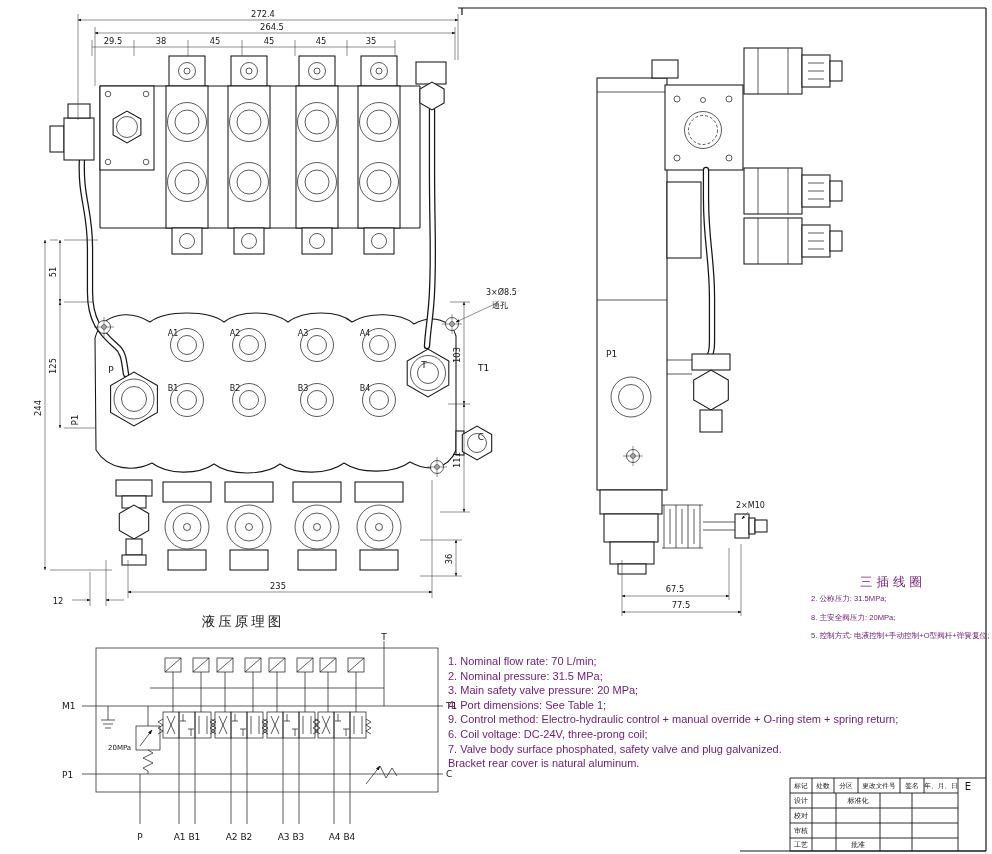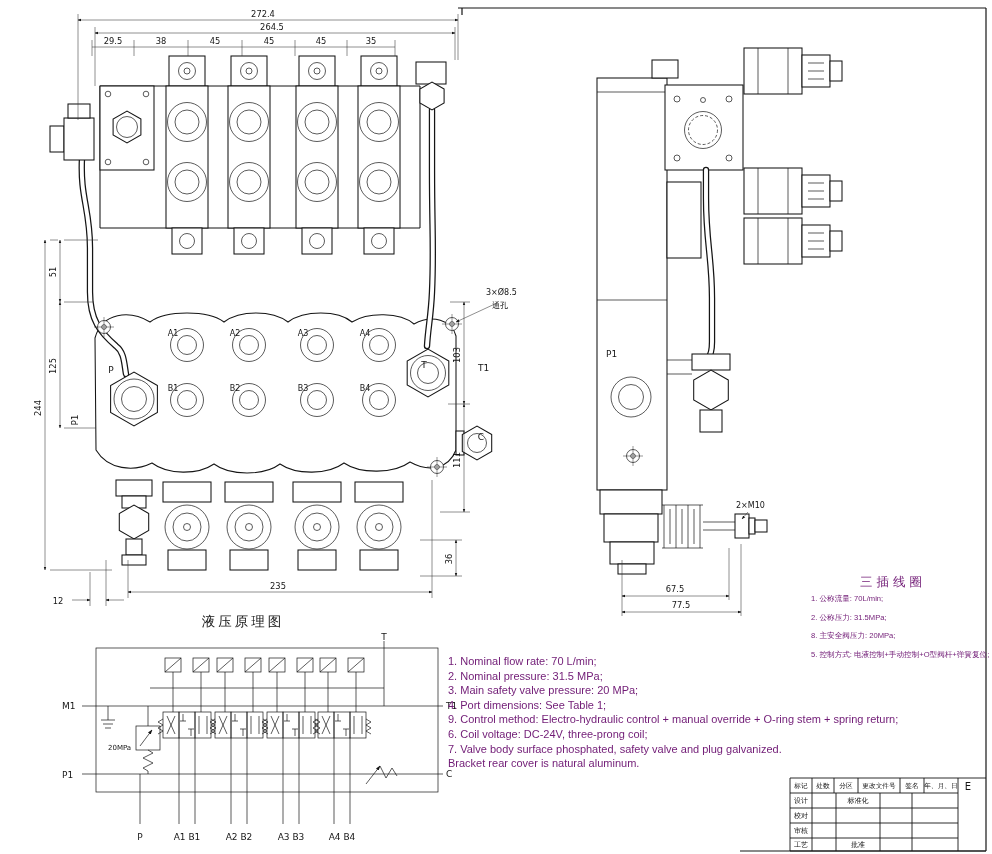--- a/index.html
+++ b/index.html
@@ -416,19 +416,18 @@
   <div>3. Main safety valve pressure: 20 MPa;</div>
   <div>4. Port dimensions: See Table 1;</div>
   <div>9. Control method: Electro-hydraulic control + manual override + O-ring stem + spring return;</div>
   <div>6. Coil voltage: DC-24V, three-prong coil;</div>
   <div>7. Valve body surface phosphated, safety valve and plug galvanized.</div>
   <div>Bracket rear cover is natural aluminum.</div>
 </div>
 
 <div class="cn-title">三插线圈</div>
 <div class="notes-cn">
-  <div class="ln">1. 公称流量: 70L/min;</div>
   <div class="ln">2. 公称压力: 31.5MPa;</div>
   <div class="ln">8. 主安全阀压力: 20MPa;</div>
   <div class="ln">5. 控制方式: 电液控制+手动控制+O型阀杆+弹簧复位;</div>
 </div>
 
 </div>
 
 </body></html>

